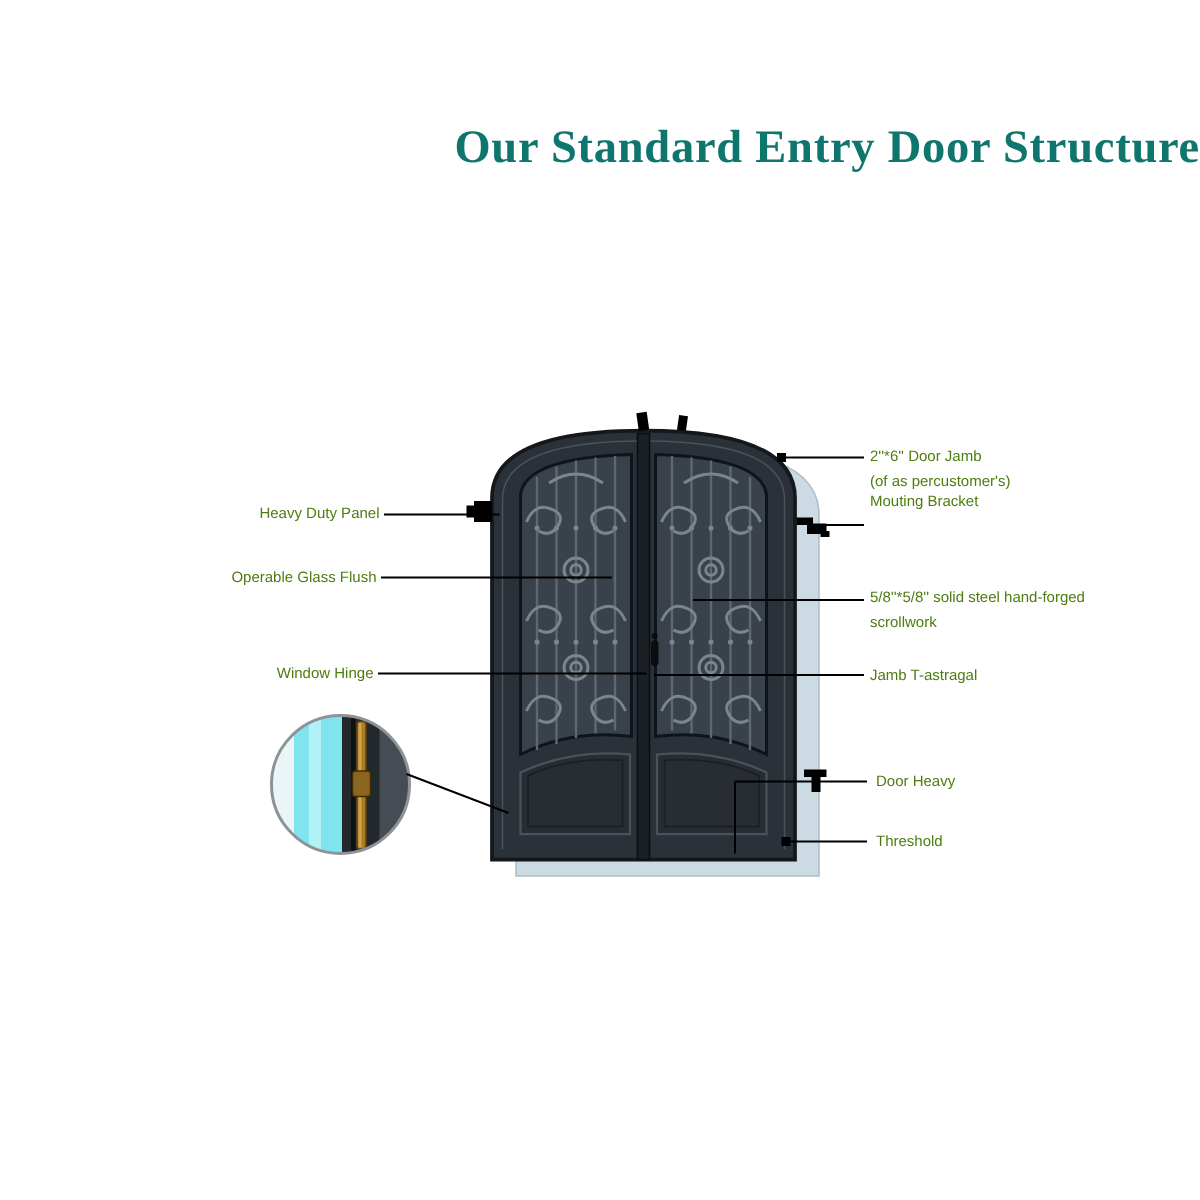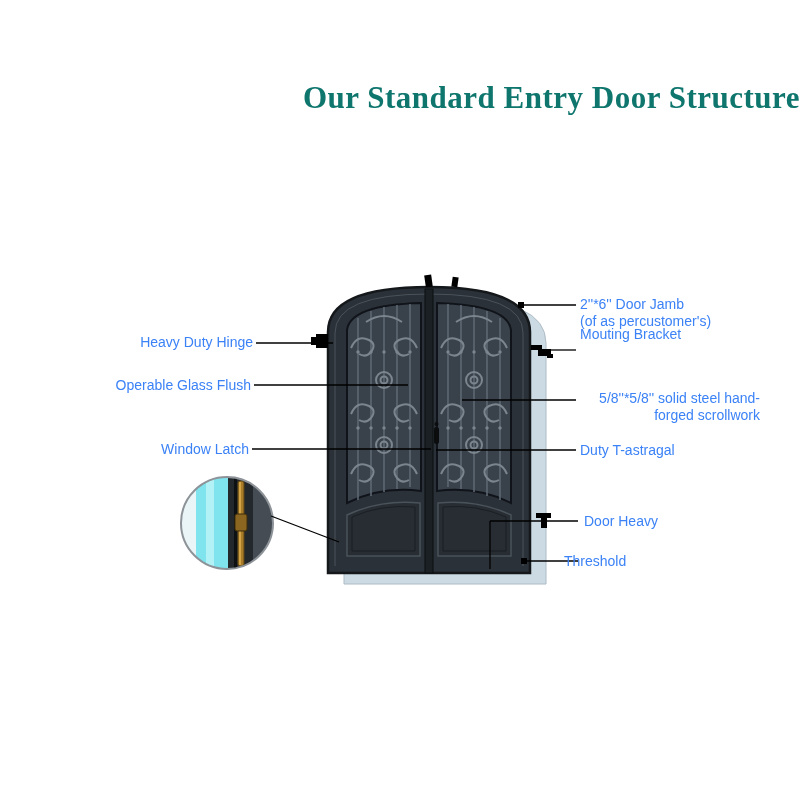--- a/index.html
+++ b/index.html
@@ -8,24 +8,24 @@
     position:relative; width:800px; height:800px; background:#fff; overflow:hidden;
     font-family:"Liberation Sans", sans-serif; color:#000;
   }
   .title {
     position:absolute; top:80px; left:0; width:100%; text-align:right;
     font-family:"Liberation Serif", serif; font-size:31px; font-weight:bold;
     color:#0f766e; letter-spacing:.5px;
   }
   .diagram { position:absolute; left:0; top:0; }
   .lbl {
-    position:absolute; font-size:14px; line-height:17px; color:#3b82f6; white-space:nowrap;
+    position:absolute; font-size:10px; line-height:17px; color:#4d7c0f; white-space:nowrap;
   }
   .lbl.r { text-align:right; }
-  .lbl.wrap { white-space:normal;text-align:right; }
+  .lbl.wrap { white-space:normal; }
   .lbl .ln { display:block; }
 </style>
 </head>
 <body>
 
 <div class="stage">
 
   <h1 class="title">Our Standard Entry Door Structure</h1>
 
   <svg class="diagram" width="800" height="800" viewBox="0 0 800 800">
@@ -144,27 +144,27 @@
       <line x1="576" y1="305" x2="521" y2="305"></line>
       <line x1="576" y1="350" x2="549" y2="350"></line>
       <line x1="576" y1="400" x2="462" y2="400"></line>
       <line x1="576" y1="450" x2="436" y2="450"></line>
       <line x1="578" y1="521" x2="490" y2="521"></line>
       <line x1="490" y1="521" x2="490" y2="569"></line>
       <line x1="578" y1="561" x2="524" y2="561"></line>
     </g>
   </svg>
 
-  <div class="lbl r" style="top:334px; right:547px">Heavy Duty Hinge</div>
+  <div class="lbl r" style="top:334px; right:547px">Heavy Duty Panel</div>
   <div class="lbl r" style="top:377px; right:549px">Operable Glass Flush</div>
-  <div class="lbl r" style="top:441px; right:551px">Window Latch</div>
+  <div class="lbl r" style="top:441px; right:551px">Window Hinge</div>
 
   <div class="lbl" style="top:296px; left:580px">
     <span class="ln">2''*6'' Door Jamb</span>
     <span class="ln">(of as percustomer's)</span>
   </div>
   <div class="lbl" style="top:326px; left:580px">Mouting Bracket</div>
   <div class="lbl wrap" style="top:390px; left:580px; width:180px">5/8''*5/8'' solid steel hand-forged scrollwork</div>
-  <div class="lbl" style="top:442px; left:580px">Duty T-astragal</div>
+  <div class="lbl" style="top:442px; left:580px">Jamb T-astragal</div>
   <div class="lbl" style="top:513px; left:584px">Door Heavy</div>
-  <div class="lbl" style="top:553px; left:564px">Threshold</div>
+  <div class="lbl" style="top:553px; left:584px">Threshold</div>
 
 </div>
 
 </body></html>

